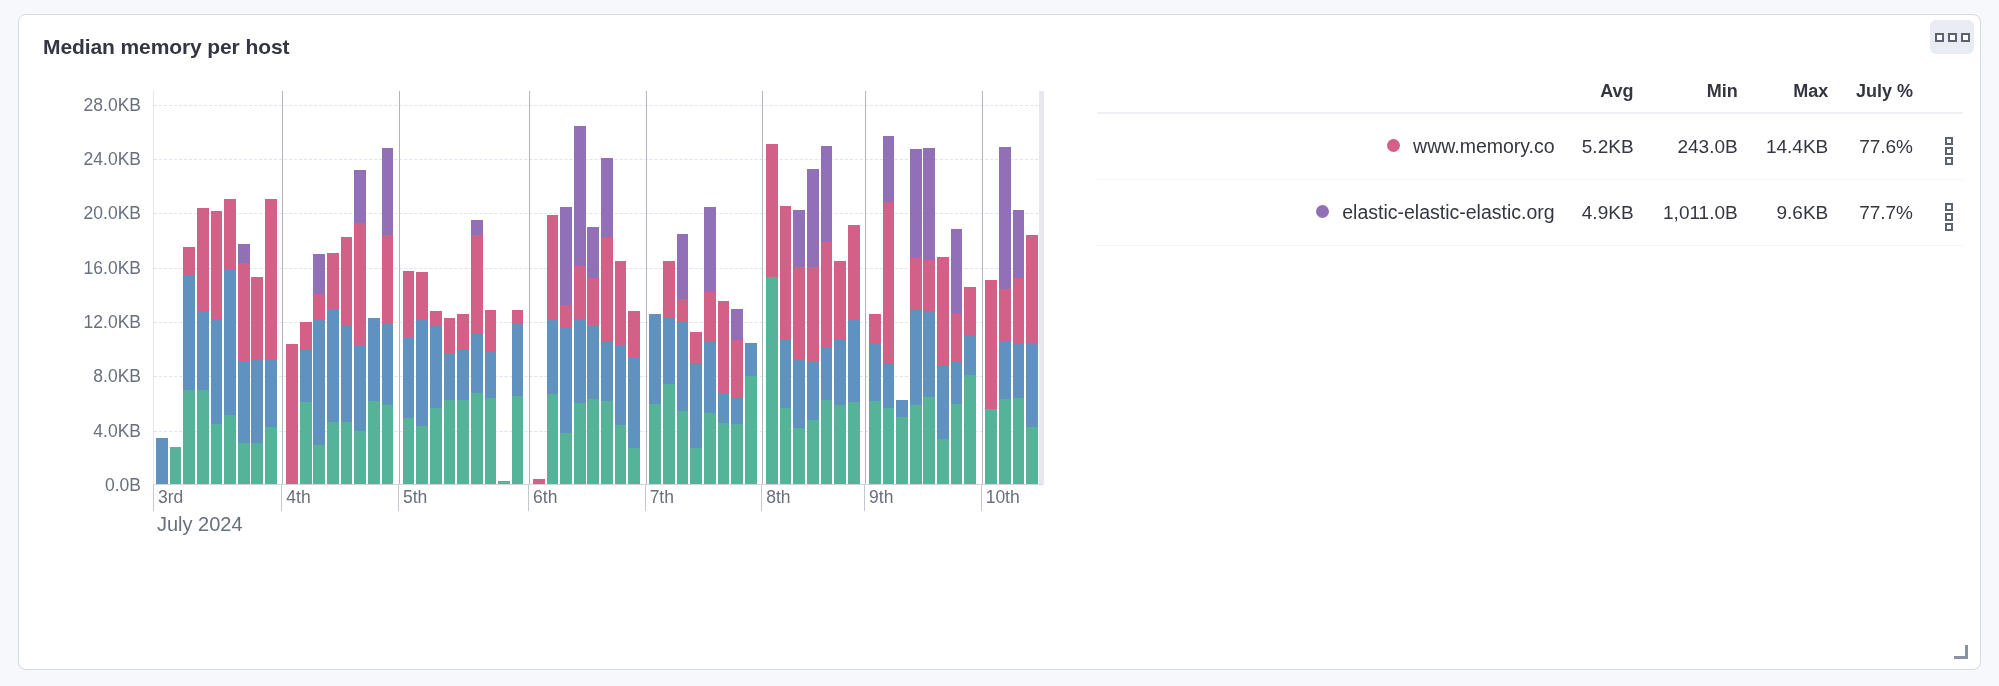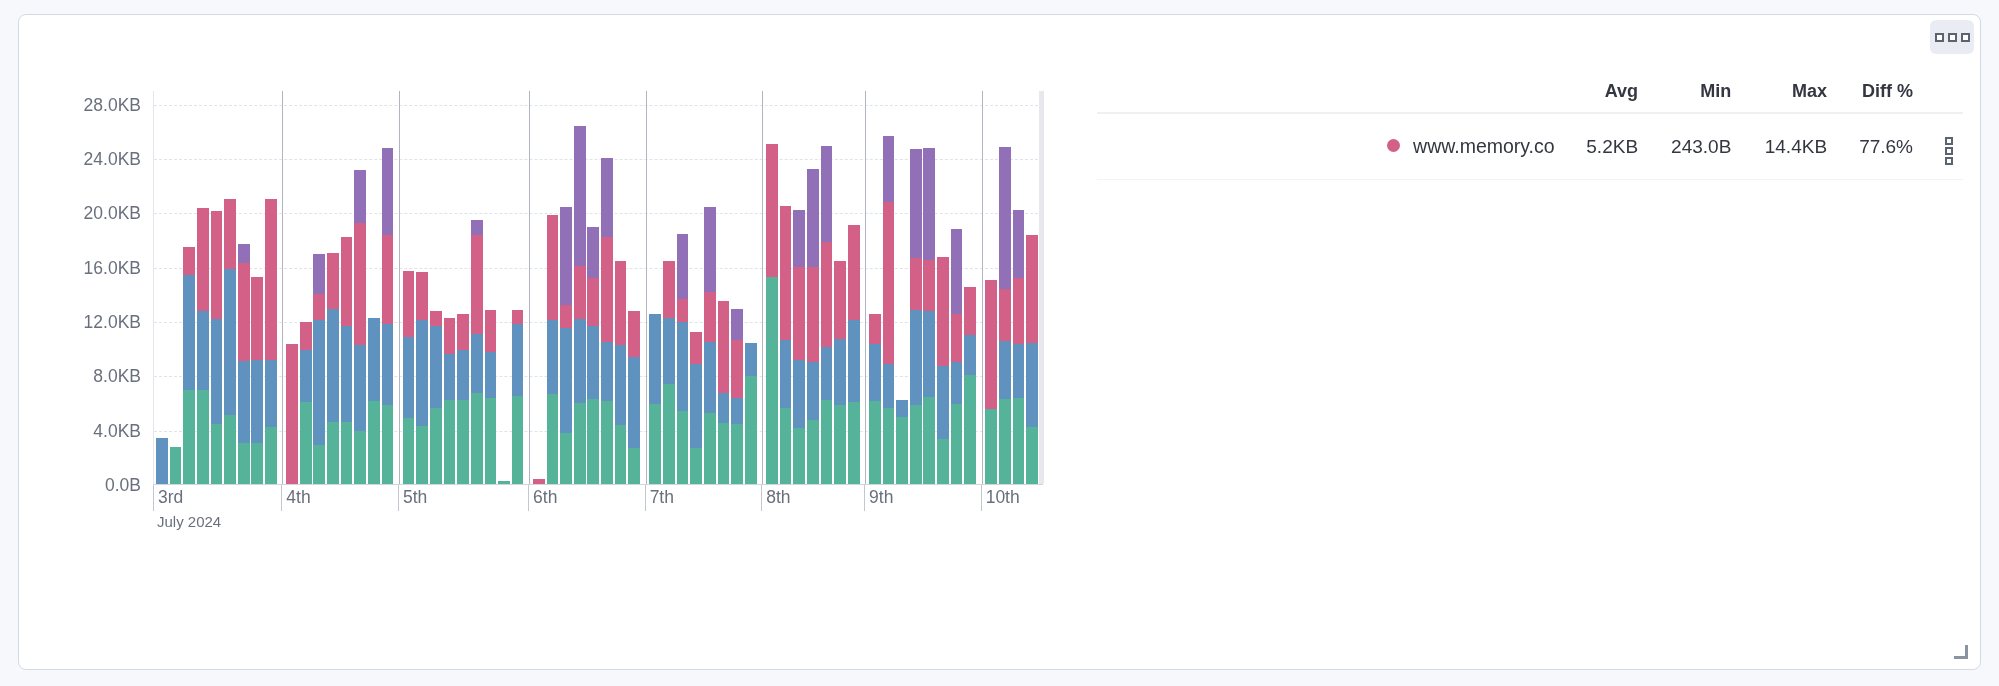--- a/index.html
+++ b/index.html
@@ -113,21 +113,21 @@
     color: #69707d;
     white-space: nowrap;
     padding-left: 4px;
     border-left: 1px solid #c2c7d1;
     height: 26px;
     line-height: 24px;
   }
   #x-unit {
     position: absolute;
     left: 4px; top: 28px;
-    font-size: 15px;
+    font-size: 20px;
     color: #69707d;
     white-space: nowrap;
     text-align: center;
   }
 
   
   #legend-table {
     position: absolute;
     left: 1078px; top: 62px;
     width: 866px;
@@ -181,20 +181,21 @@
     border: 2px solid #5b6371;
     background: #ffffff;
   }
   .spacer-th { width: 54%; }
 </style>
 </head>
 <body>
 
 <div id="panel">
 
+  <div id="panel-title">Median memory per host</div>
 
   <div id="panel-menu-button">
     <span class="dot"></span>
     <span class="dot"></span>
     <span class="dot"></span>
   </div>
 
   <div id="chart-area">
     <div id="y-axis">
         <div class="ytick" style="top: 412px;">0.0B</div>
@@ -547,35 +548,47 @@
   </div>
 
   <div id="legend-table">
     <table>
       <thead>
         <tr>
           <th class="spacer-th"></th>
           <th>Avg</th>
           <th>Min</th>
           <th>Max</th>
-          <th>Diff %</th>
+          <th>July %</th>
           <th></th>
         </tr>
       </thead>
       <tbody id="legend-body">
           <tr>
             <td class="name-cell"><span class="swatch" style="background:#d36086"></span><span class="series-name">www.memory.co</span></td>
             <td>5.2KB</td>
             <td>243.0B</td>
             <td>14.4KB</td>
             <td>77.6%</td>
             <td class="grip-cell"><span class="grip">
                 <i></i>
                 <i></i>
                 <i></i>
               </span></td>
           </tr>
+          <tr>
+            <td class="name-cell"><span class="swatch" style="background:#9170b8"></span><span class="series-name">elastic-elastic-elastic.org</span></td>
+            <td>4.9KB</td>
+            <td>1,011.0B</td>
+            <td>9.6KB</td>
+            <td>77.7%</td>
+            <td class="grip-cell"><span class="grip">
+                <i></i>
+                <i></i>
+                <i></i>
+              </span></td>
+          </tr>
         </tbody>
     </table>
   </div>
 
   <div id="resize-handle"></div>
 </div>
 
 </body></html>

